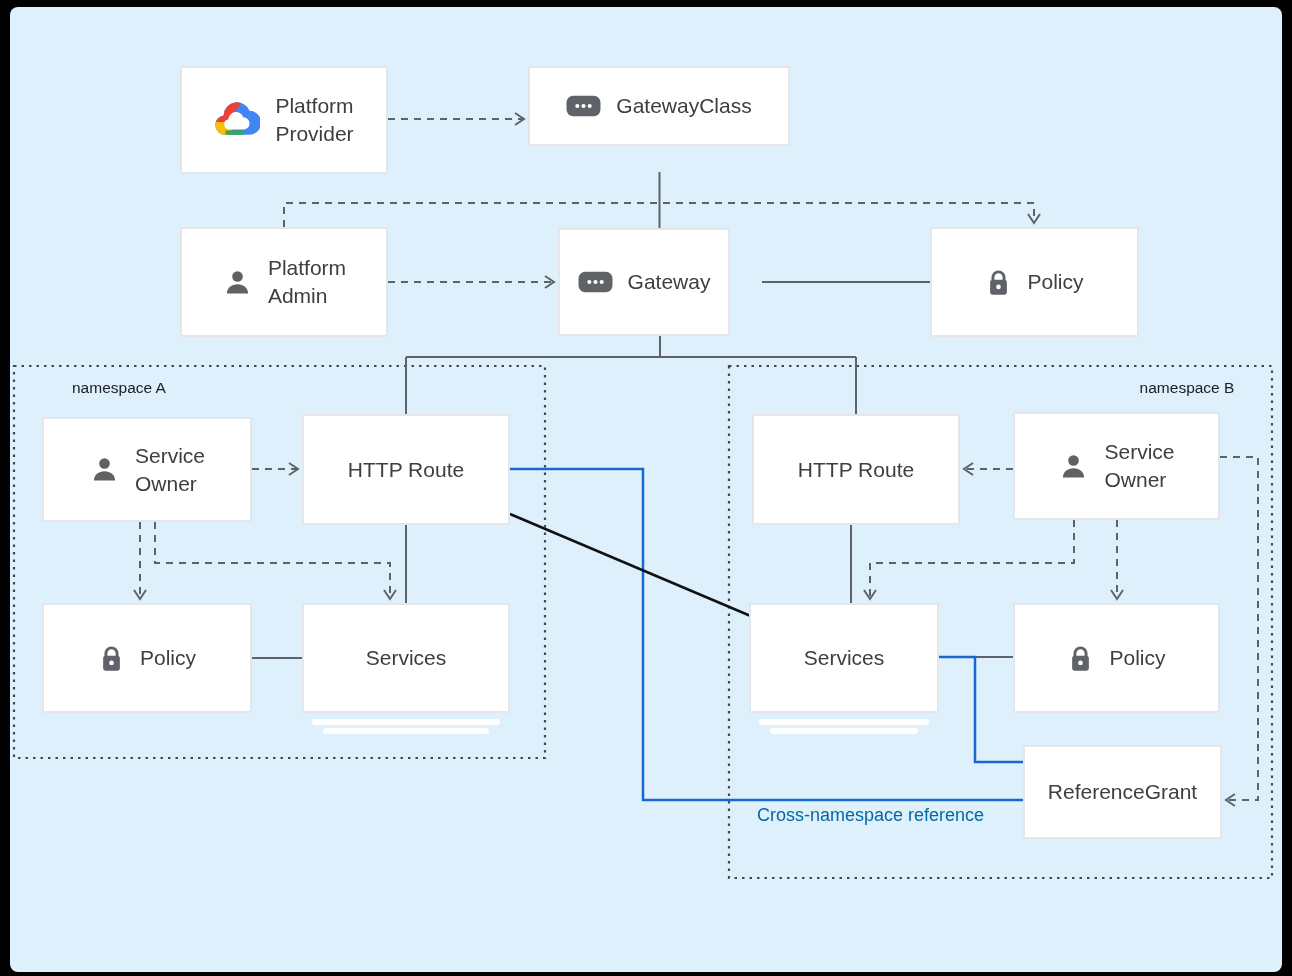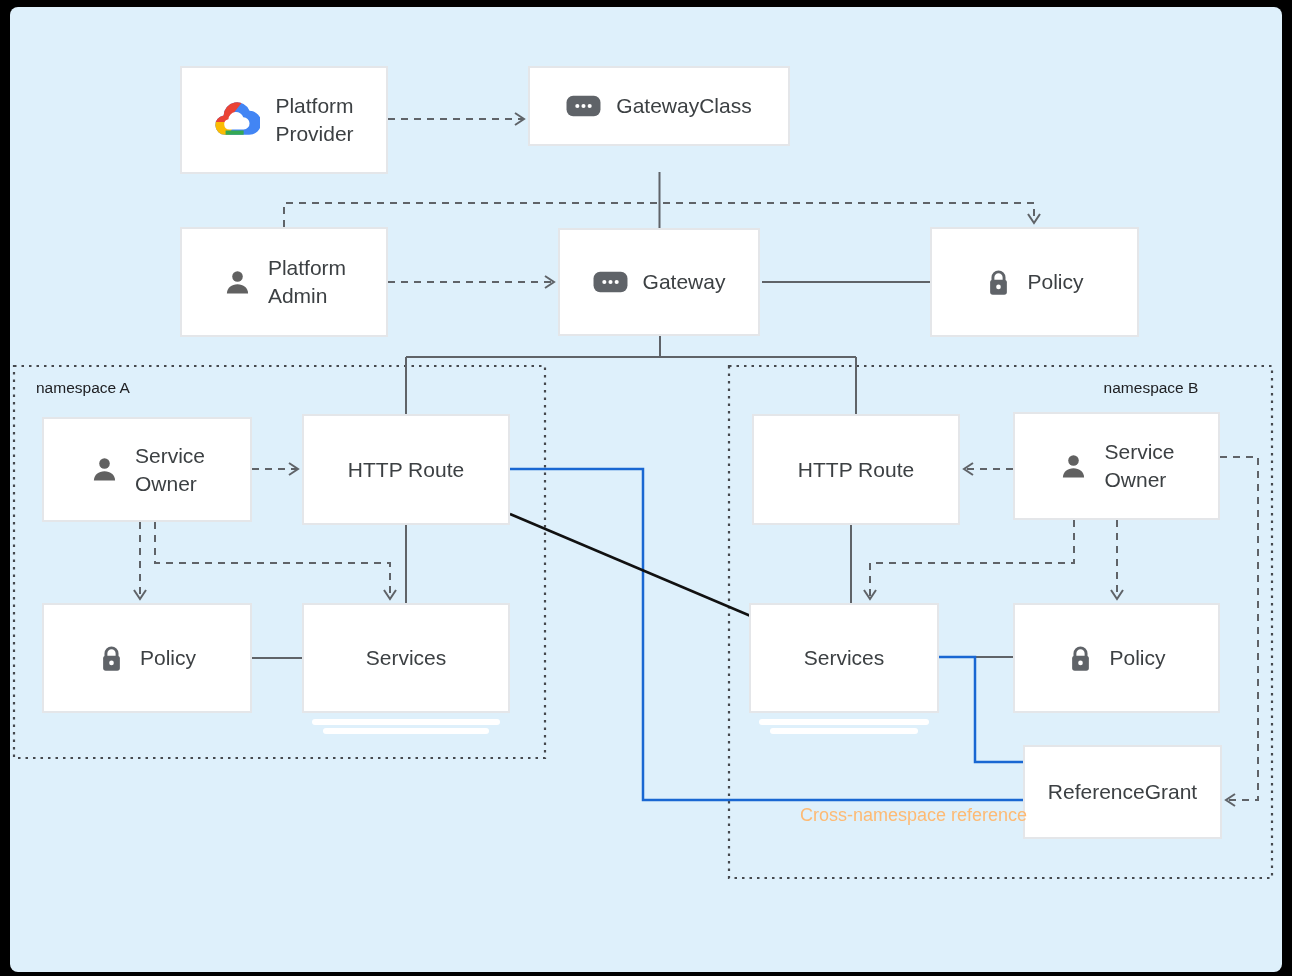--- a/index.html
+++ b/index.html
@@ -12,22 +12,22 @@
     background:#def0fb; border-radius:8px;
   }
   svg.edges { position:absolute; left:0; top:0; width:1292px; height:976px; }
   .node {
     position:absolute; background:#fff; border:2px solid #e4e6e9;
     display:flex; align-items:center; justify-content:center; gap:15px;
     box-sizing:border-box; color:#3c4043; font-size:21px; line-height:1.32;
   }
   .lbl { white-space:pre-line; }
   .icon { display:flex; align-items:center; }
-  .ns-label { position:absolute; font-size:15.5px; color:#202124; }
-  .caption { position:absolute; font-size:18px; color:#fdba74;margin-left:43px; }
+  .ns-label { position:absolute; font-size:15.5px; color:#202124;margin-left:36px; }
+  .caption { position:absolute; font-size:18px; color:#0369a1; }
   .stack { position:absolute; background:#fff; height:6px; border-radius:3px; }
 </style>
 </head>
 <body>
 
 <div class="frame">
   <div class="canvas"></div>
 
   <svg class="edges" viewBox="0 0 1292 976">
     <defs>
@@ -112,21 +112,21 @@
     <span class="icon">
       <svg viewBox="0 0 24 24" width="31" height="31">
         <circle cx="12" cy="7.4" r="4.1" fill="#616161"></circle>
         <path d="M3.8,20.6 c0,-4.4 3.7,-7.2 8.2,-7.2 s8.2,2.8 8.2,7.2 z" fill="#616161"></path>
       </svg>
     </span>
     <span class="lbl">Platform
 Admin</span>
   </div>
 
-  <div class="node" style="left:558px;top:228px;width:202px;height:108px;">
+  <div class="node" style="left:558px;top:228px;width:172px;height:108px;">
     <span class="icon">
       <svg viewBox="0 0 34 21" width="35" height="22">
         <rect x="0.5" y="0.5" width="33" height="20" rx="6.5" fill="#5f6368"></rect>
         <circle cx="11" cy="10.5" r="2" fill="#fff"></circle>
           <circle cx="17" cy="10.5" r="2" fill="#fff"></circle>
           <circle cx="23" cy="10.5" r="2" fill="#fff"></circle>
       </svg>
     </span>
     <span class="lbl">Gateway</span>
   </div>

